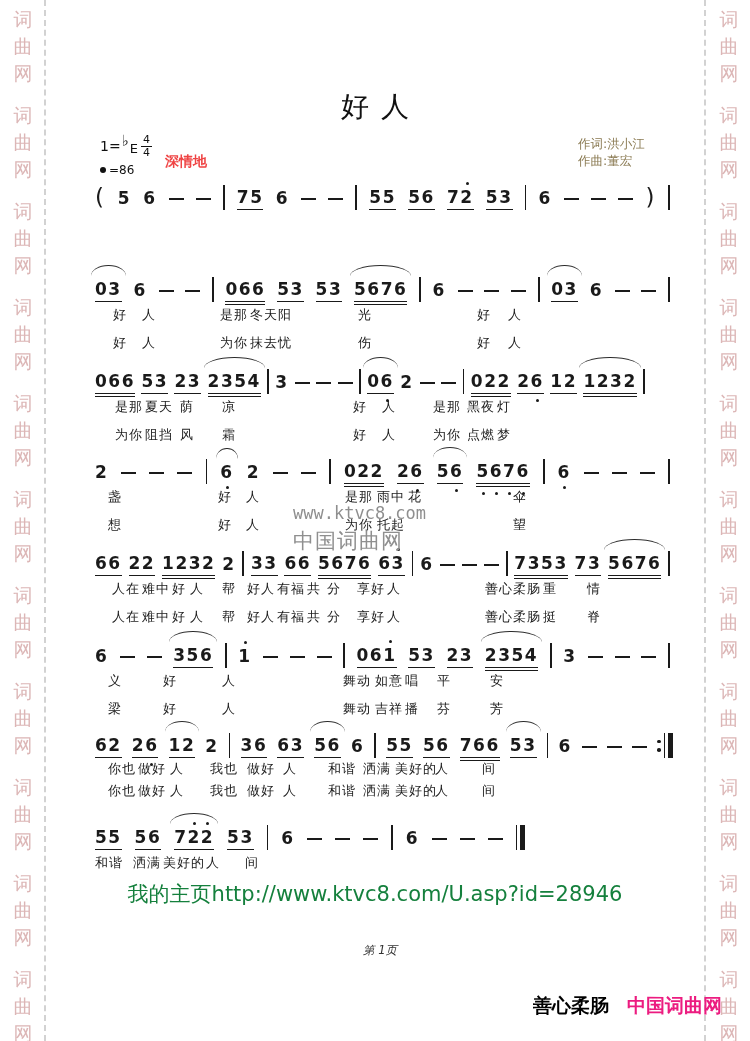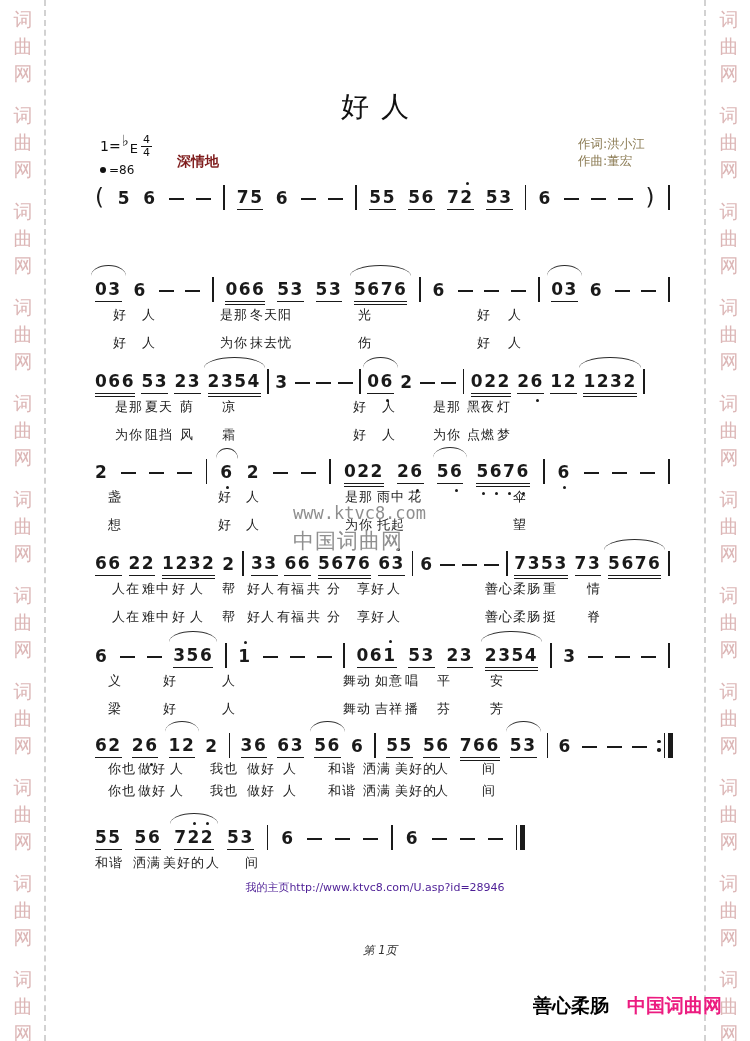--- a/index.html
+++ b/index.html
@@ -18,21 +18,21 @@
   .title{position:absolute;top:88px;left:0;right:0;text-align:center;font-size:28px;
          letter-spacing:12px;padding-left:12px;color:#111;}
   .keyblock{position:absolute;left:100px;top:133px;font-size:14px;color:#111;}
   .keyrow{display:flex;align-items:center;gap:1px;height:26px;}
   .flat{font-size:15px;position:relative;top:-5px;}
   .keyletter{font-size:13px;position:relative;top:2px;}
   .frac{display:inline-flex;flex-direction:column;align-items:center;font-size:11px;line-height:12px;margin-left:2px;}
   .frac .num{border-bottom:1px solid #111;padding:0 2px;}
   .temporow{display:flex;align-items:center;gap:3px;margin-top:4px;font-size:12px;}
   .notehead{width:6px;height:6px;border-radius:50%;background:#111;display:inline-block;}
-  .expression{position:absolute;left:165px;top:153px;font-size:14px;font-weight:700;color:#7f1d1d;margin-left:12px;}
+  .expression{position:absolute;left:165px;top:153px;font-size:14px;font-weight:700;color:#ef4444;}
   .credits{position:absolute;left:578px;top:135px;font-size:12.5px;line-height:17px;color:#8a7a52;}
 
   
   #sheet{position:absolute;inset:0;}
   .system{position:absolute;}
   .notes-row{position:relative;display:flex;justify-content:space-between;align-items:flex-end;height:26px;}
   .tok{position:relative;font-weight:700;font-size:17px;line-height:23px;letter-spacing:1.5px;white-space:nowrap;}
   .tok .ch{position:relative;display:inline-block;}
   .ch.da::before{content:"";position:absolute;top:-4px;left:40%;width:3px;height:3px;border-radius:50%;background:#1a1a1a;}
   .ch.db::after{content:"";position:absolute;bottom:-5px;left:40%;width:3px;height:3px;border-radius:50%;background:#1a1a1a;}
@@ -50,21 +50,21 @@
   .rep .d i{width:3.5px;height:3.5px;background:#1a1a1a;border-radius:50%;display:block;}
   .b1{width:1.7px;height:25px;background:#1a1a1a;}
   .b2{width:4.5px;height:25px;background:#1a1a1a;}
   .lyric-row{position:absolute;left:0;right:0;height:17px;}
   .lyric{position:absolute;top:0;font-size:13px;letter-spacing:1px;color:#1c1c1c;white-space:nowrap;}
 
   
   .center-wm{position:absolute;left:293px;top:503px;color:#8f8f8f;white-space:nowrap;display:flex;align-items:baseline;gap:4px;flex-direction:column;}
   .center-wm .url{font-family:"DejaVu Sans Mono","Liberation Mono",monospace;font-size:17px;}
   .center-wm .site{font-size:21px;letter-spacing:1px;}
-  .homepage{position:absolute;left:0;right:0;top:880px;text-align:center;font-size:11px;color:#4c1d95;}
+  .homepage{position:absolute;left:0;right:0;top:880px;text-align:center;font-size:21px;color:#15803d;}
   .pagenum{position:absolute;left:363px;top:943px;font-size:11.5px;color:#333;font-style:italic;}
   .source{position:absolute;right:28px;top:993px;display:flex;gap:18px;align-items:baseline;}
   .source .pre{font-size:19px;font-weight:700;color:#000;}
   .source .name{font-size:19px;font-weight:700;color:#ec1c80;}
 </style>
 </head>
 <body>
 
 <div class="edge-line l"></div>
 <div class="edge-line r"></div>

